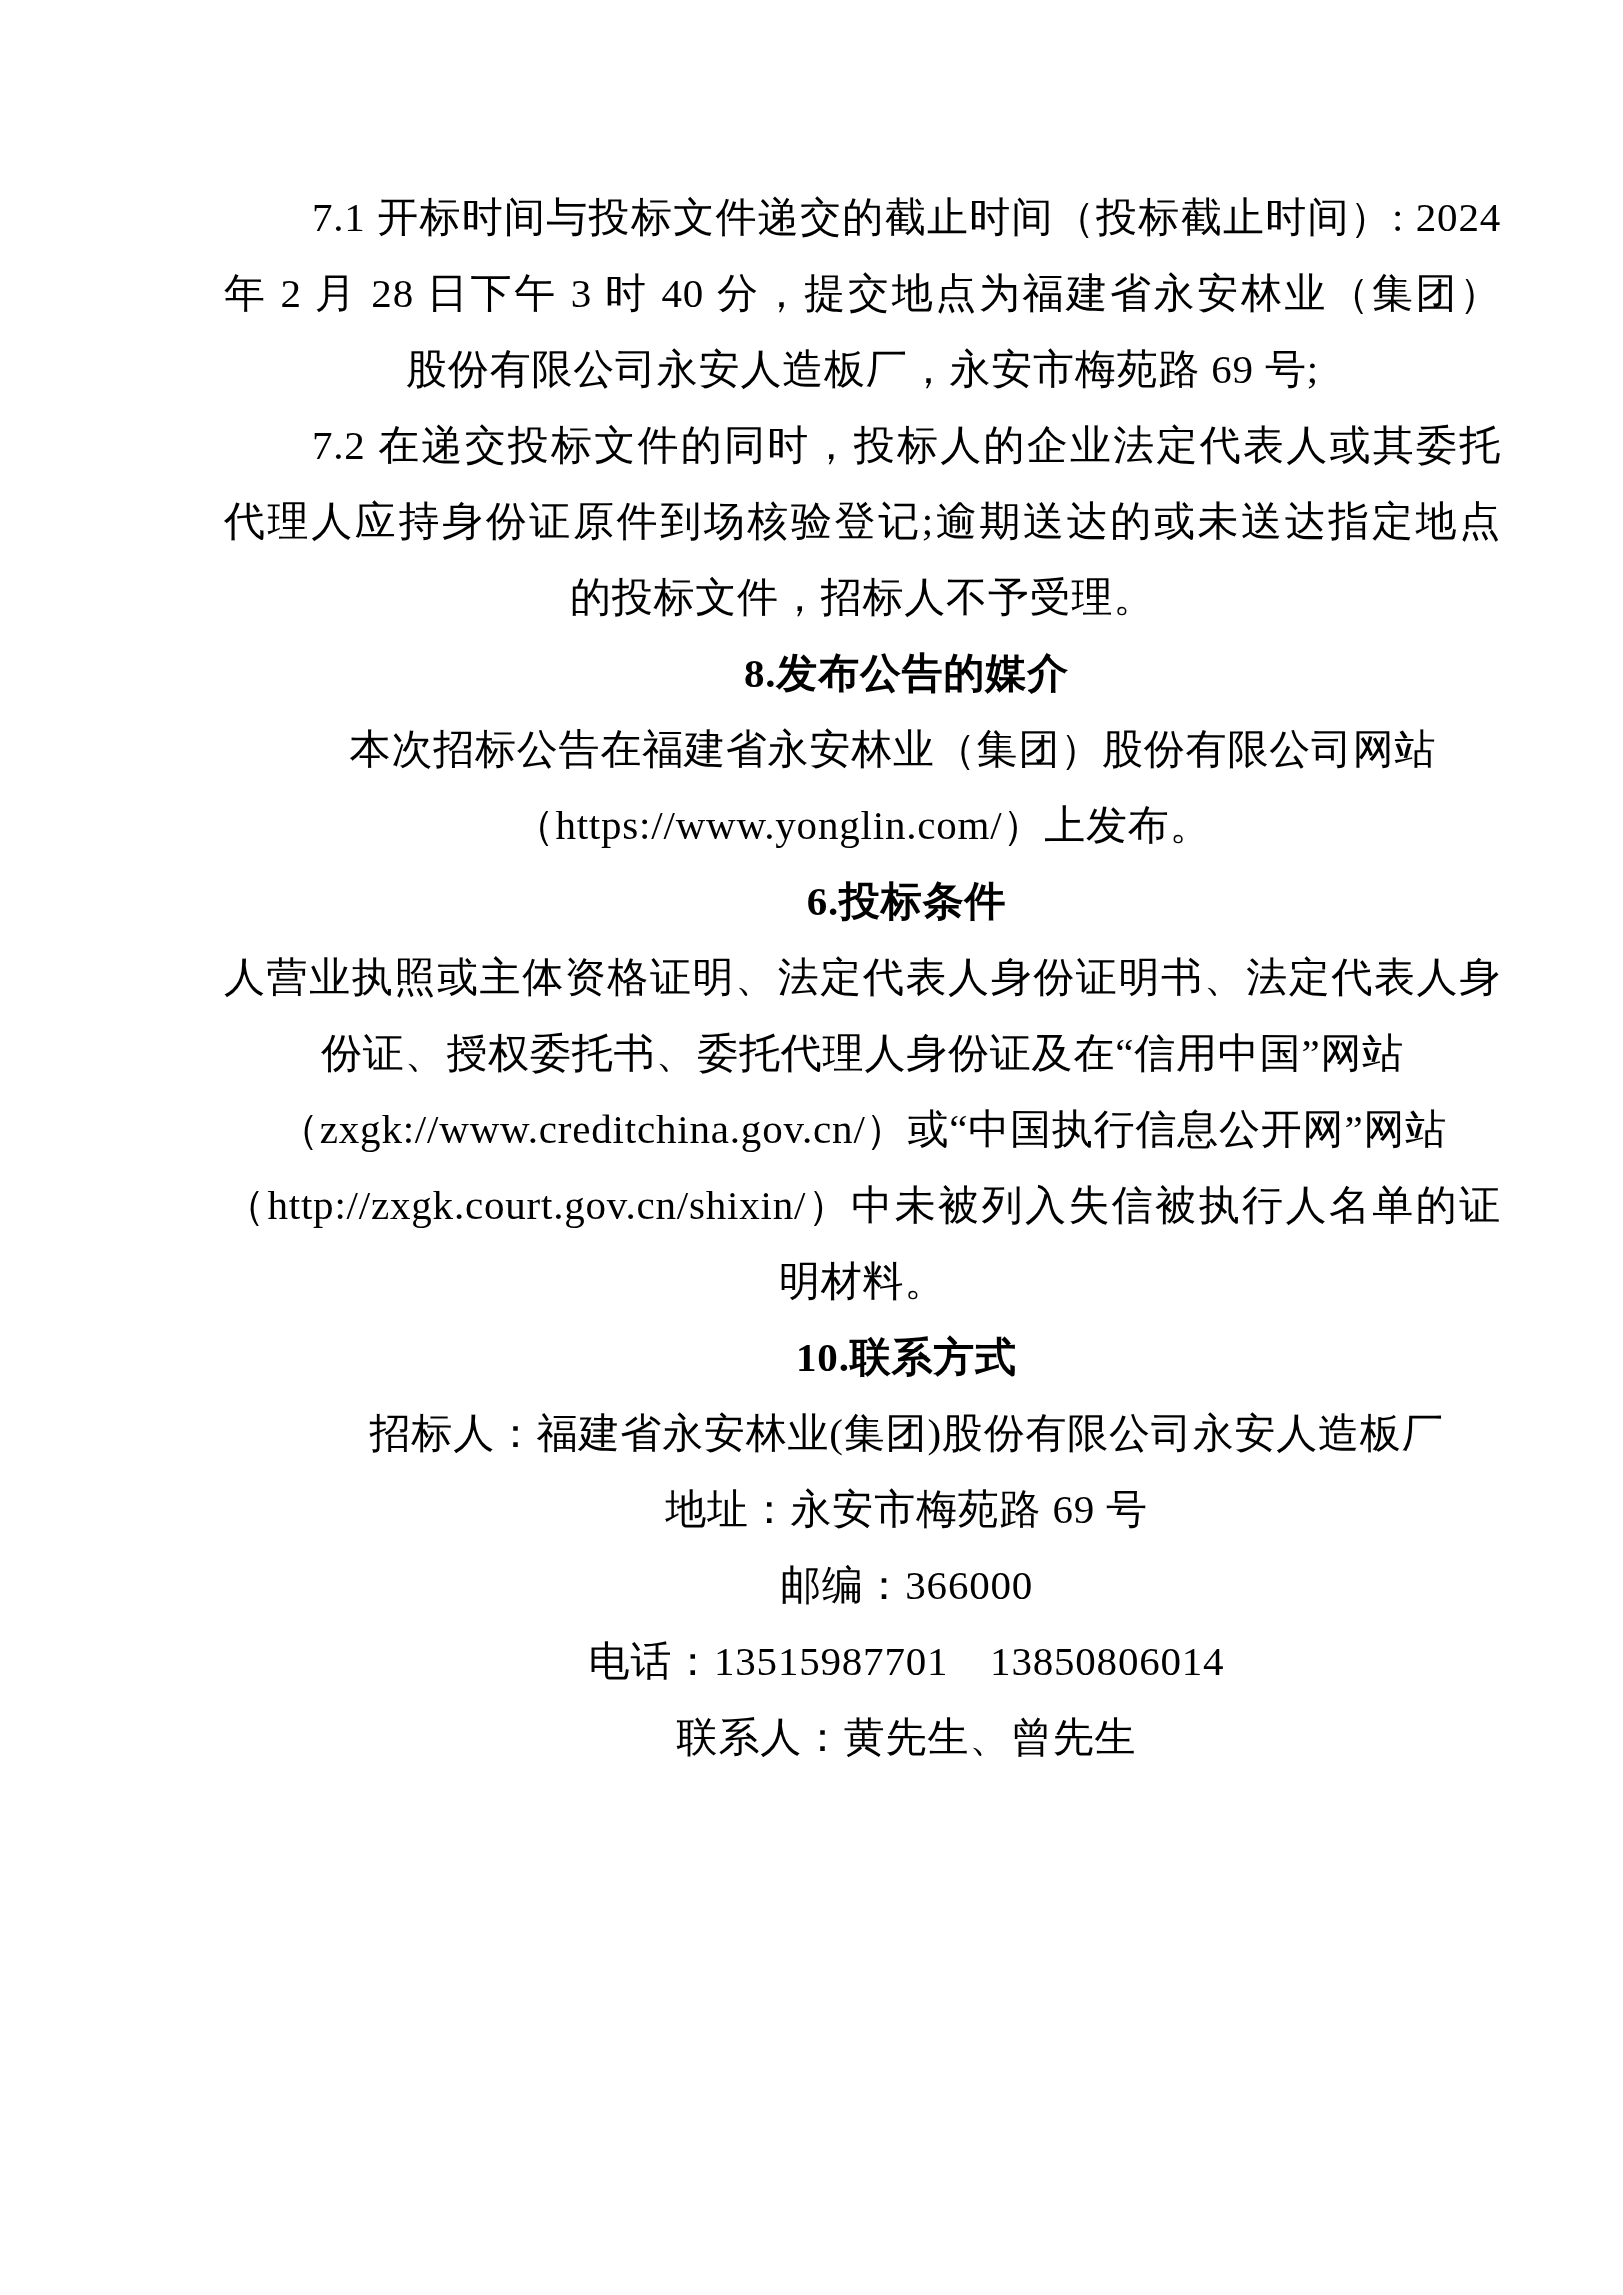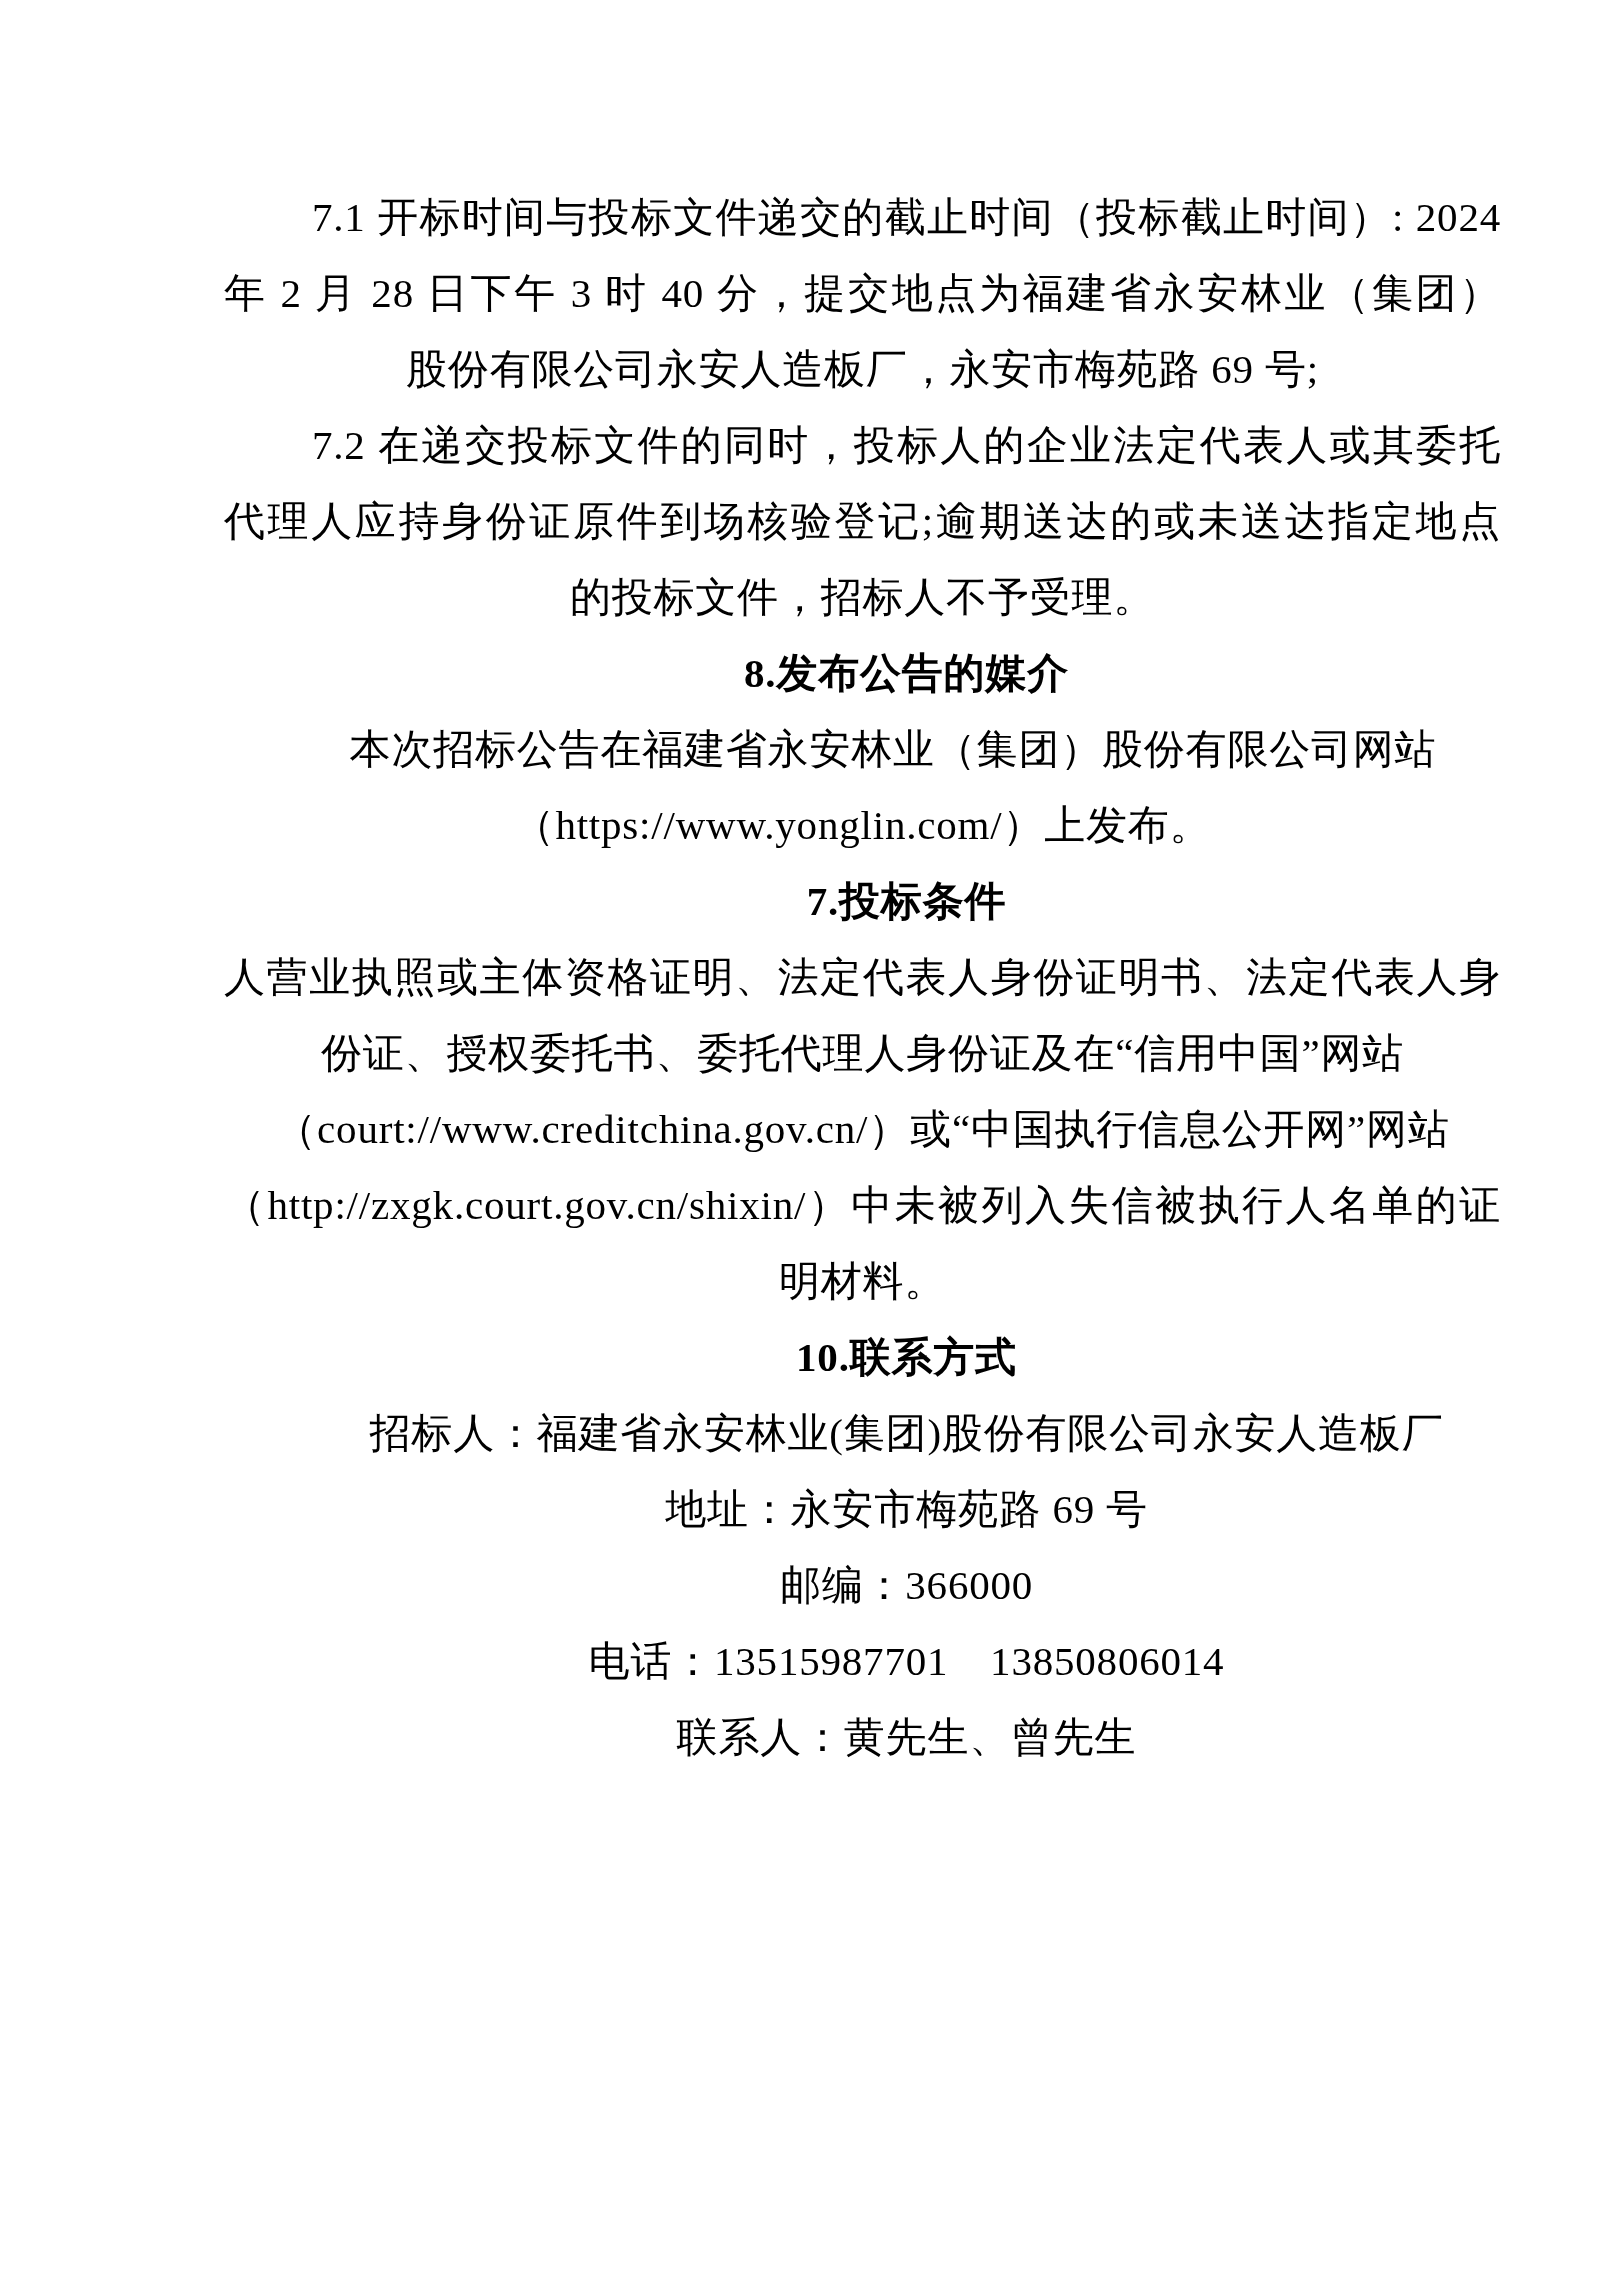--- a/index.html
+++ b/index.html
@@ -61,24 +61,24 @@
     <div class="line ind j">7.2 在递交投标文件的同时，投标人的企业法定代表人或其委托</div>
     <div class="line j">代理人应持身份证原件到场核验登记;逾期送达的或未送达指定地点</div>
     <div class="line">的投标文件，招标人不予受理。</div>
 
     <div class="line ind bold">8.发布公告的媒介</div>
     <div class="line ind-sm">本次招标公告在福建省永安林业（集团）股份有限公司网站</div>
     <div class="line">
       <span>（</span><span class="doc-link">https://www.yonglin.com/</span><span>）上发布。</span>
     </div>
 
-    <div class="line ind bold">7.投标条件</div>
+    <div class="line ind bold">6.投标条件</div>
     <div class="line j">人营业执照或主体资格证明、法定代表人身份证明书、法定代表人身</div>
     <div class="line">份证、授权委托书、委托代理人身份证及在“信用中国”网站</div>
-    <div class="line">（court://www.creditchina.gov.cn/）或“中国执行信息公开网”网站</div>
+    <div class="line">（zxgk://www.creditchina.gov.cn/）或“中国执行信息公开网”网站</div>
     <div class="line j">（http://zxgk.court.gov.cn/shixin/）中未被列入失信被执行人名单的证</div>
     <div class="line">明材料。</div>
 
     <div class="line ind bold">10.联系方式</div>
 
     <div class="line ind">
       <span>招标人：</span><span>福建省永安林业(集团)股份有限公司永安人造板厂</span>
     </div>
     <div class="line ind">
       <span>地址：</span><span>永安市梅苑路 69 号</span>

